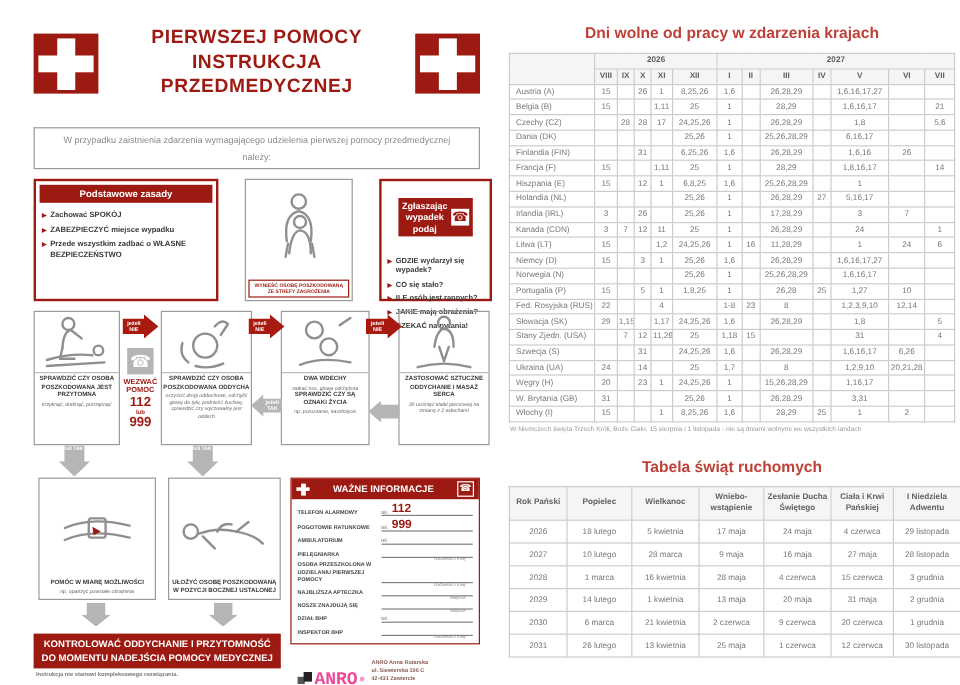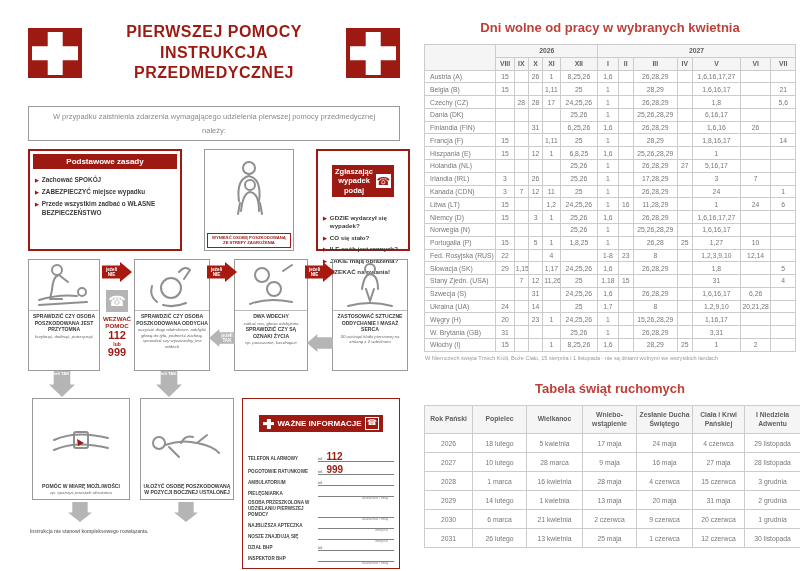--- a/index.html
+++ b/index.html
@@ -68,21 +68,21 @@
   .boxH{width:96px;} .boxI{width:92px;}
   .ab-art{flex:1;display:flex;align-items:center;justify-content:center;}
   .ab-cap{text-align:center;padding:1px 2px 3px;}
   .plain-arrows{position:relative;height:24px;margin-top:2px;}
   .plain-arrows .a-down{position:absolute;top:0;}
   .pa1{left:40px;} .pa2{left:146px;}
   .banner{background:#9C1A12;color:#fff;font-weight:bold;font-size:8px;line-height:1.45;text-align:center;padding:3px 4px;margin-top:2px;}
   .disclaimer{font-size:4.8px;font-weight:bold;color:#777;margin:3px 0 0 2px;}
   .right-bottom{flex:1;display:flex;flex-direction:column;}
   .ii-panel{border:1.5px solid #9C1A12;}
-  .ii-head{background:#9C1A12;margin:16px;display:flex;align-items:center;gap:3px;padding:2px 4px;}
+  .ii-head{background:#9C1A12;margin:0;display:flex;align-items:center;gap:3px;padding:2px 4px;}
   .mini-cross{width:11px;height:10px;position:relative;flex:none;}
   .mini-cross::before{content:"";position:absolute;left:50%;top:0;transform:translateX(-50%);width:38%;height:100%;background:#fff;}
   .mini-cross::after{content:"";position:absolute;top:50%;left:0;transform:translateY(-50%);height:38%;width:100%;background:#fff;}
   .ii-title{flex:1;color:#fff;font-weight:bold;font-size:8px;text-align:center;}
   .ii-phone{flex:none;border:1px solid #fff;color:#fff;font-size:8px;line-height:10px;width:12px;height:11px;text-align:center;}
   .ii-rows{padding:1px 0 3px;}
   .ii-row{display:flex;align-items:flex-end;gap:4px;margin:2.6px 5px;}
   .ii-label{width:45%;font-size:4.6px;font-weight:bold;color:#444;line-height:1.3;}
   .ii-line{flex:1;border-bottom:0.8px solid #808080;display:flex;align-items:flex-end;gap:3px;position:relative;min-height:7px;padding-bottom:0.5px;}
   .ii-prefix{font-size:4.3px;color:#666;}
@@ -313,20 +313,21 @@
             </div>
             <div class="ab-cap">
               <span class="step-title">UŁOŻYĆ OSOBĘ POSZKODOWANĄ W POZYCJI BOCZNEJ USTALONEJ</span>
             </div>
           </div>
         </div>
         <div class="plain-arrows">
           <div class="a-down plain pa1"></div>
           <div class="a-down plain pa2"></div>
         </div>
+        <div class="banner">KONTROLOWAĆ ODDYCHANIE I PRZYTOMNOŚĆ DO MOMENTU NADEJŚCIA POMOCY MEDYCZNEJ</div>
         <div class="disclaimer">Instrukcja nie stanowi kompleksowego rozwiązania.</div>
       </div>
       <div class="right-bottom">
         <div class="ii-panel">
           <div class="ii-head">
             <span class="mini-cross"></span>
             <span class="ii-title">WAŻNE INFORMACJE</span>
             <span class="ii-phone">☎</span>
           </div>
           <div class="ii-rows">
@@ -401,21 +402,21 @@
               <div class="addr-line">tel./fax (032) 672-42-48</div>
               <div class="addr-line">www.anro.net.pl</div>
             </span>
         </div>
       </div>
     </div>
 
   </div>
 
   <div class="tables">
-    <div class="table-title">Dni wolne od pracy w wybranych kwietnia</div>
+    <div class="table-title">Dni wolne od pracy w zdarzenia krajach</div>
     <table class="holidays">
       <colgroup>
         <col style="width:70px">
           <col style="width:18px">
           <col style="width:14px">
           <col style="width:14px">
         <col style="width:17px">
           <col style="width:37px">
           <col style="width:20px">
           <col style="width:15px">

